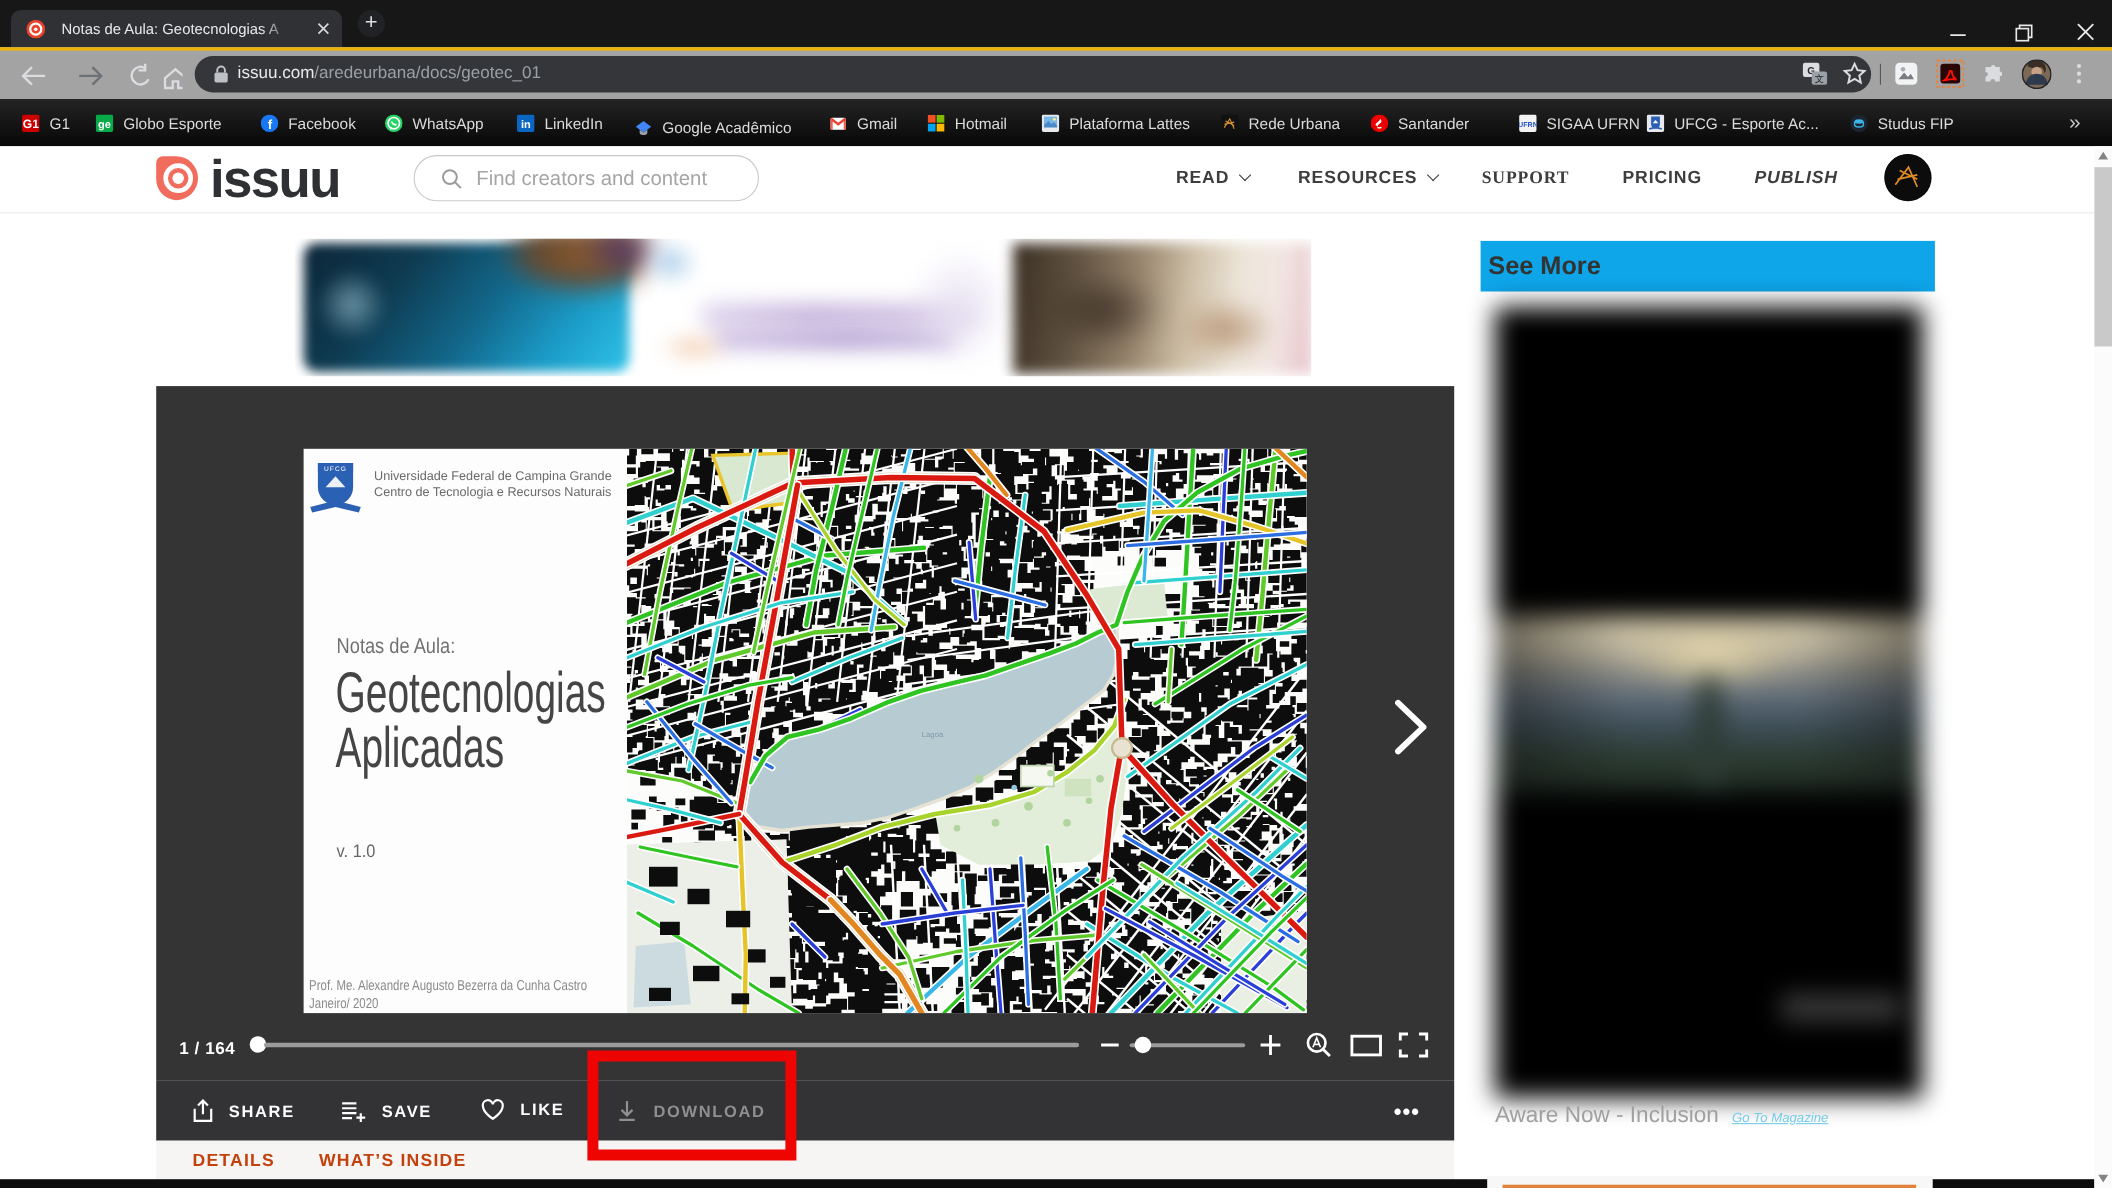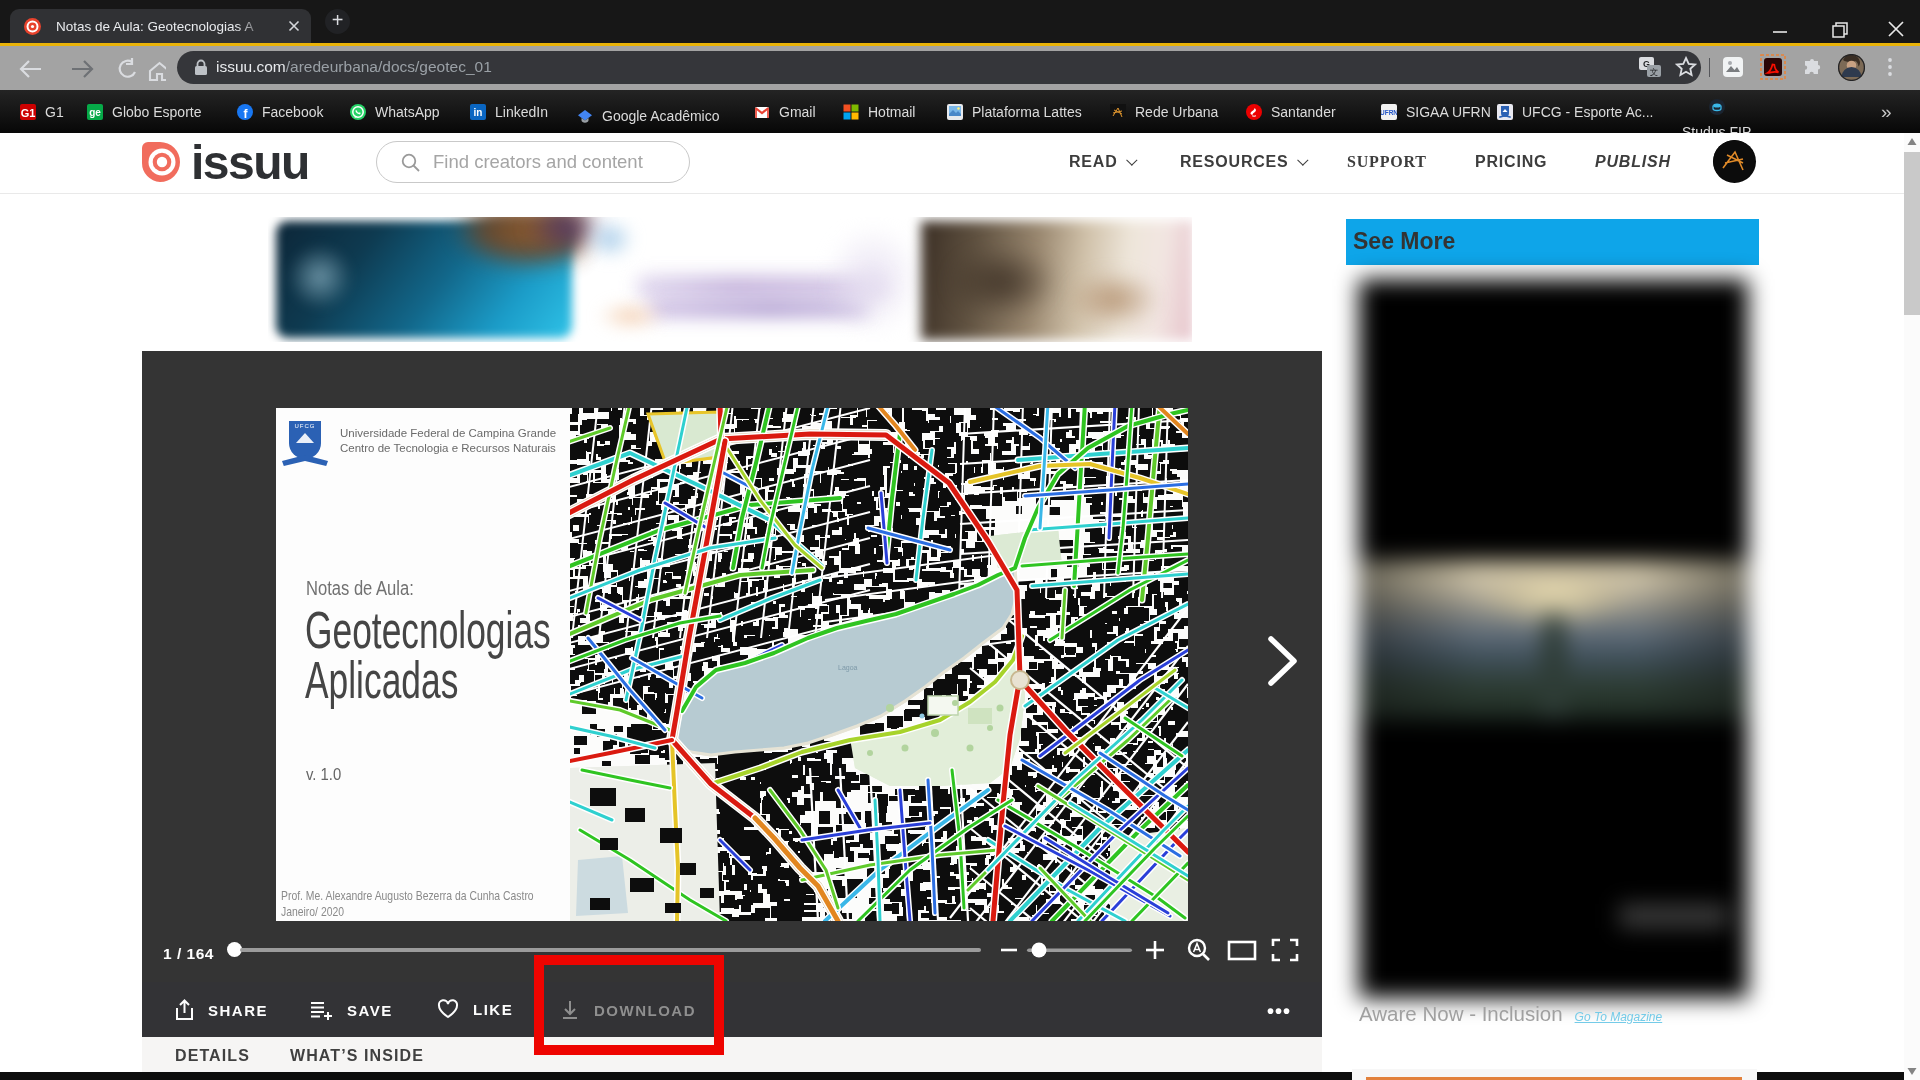--- a/index.html
+++ b/index.html
@@ -59,21 +59,21 @@
 #ctrl { left:0; top:574px; width:1180px; height:57px; color:#fff; }
 #pgnum { left:21px; top:20px; font-size:15.5px; font-weight:700; letter-spacing:.5px;}
 .track { background:#9b9b9b; height:3.5px; border-radius:2px; }
 .dotw { background:#fff; border-radius:50%; }
 
 
 #actbar { left:142px; top:982px; width:1180px; height:55px; background:#333336; }
 .act { top:17px; display:flex; align-items:center; gap:14px; color:#fdfdfd;
   font-size:15px; font-weight:700; letter-spacing:1.5px; }
 #tabs2 { left:142px; top:1037px; width:1180px; height:35px; background:#f6f5f4;
-  color:#404040; font-size:16px; font-weight:700; letter-spacing:1.1px; }
+  color:#c2410c; font-size:16px; font-weight:700; letter-spacing:1.1px; }
 #blackstrip { left:0; top:1072px; width:1904px; height:8px; background:#0d0d0d; }
 #redbox { left:534px; top:955px; width:190px; height:100px; border:10px solid #ee0400; }
 
 
 #seemore { left:1346px; top:219px; width:413px; height:46px; background:#0ea5e9;
   color:#333; font-size:23px; font-weight:700; }
 #seemore span { position:absolute; left:7px; top:9px; }
 #sidecov { left:1359px; top:279px; width:389px; height:719px; }
 #sidecov .in { position:absolute; left:0; top:0; width:389px; height:719px;
   filter:blur(11px); }
@@ -262,21 +262,21 @@
       </div>
       <div class="bk abs" style="left:1497px;">
         <span class="fv"><svg width="16" height="16" viewBox="0 0 16 16">
             <rect width="16" height="16" rx="2" fill="#e8e8f0"></rect>
             <path d="M4 2h8v7a4 4 0 0 1-8 0z" fill="#2b61b4"></path>
             <path d="M5.5 8l2.5-3 2.5 3z" fill="#fff"></path>
             <path d="M2 12.5l6-1.7 6 1.7-.5 1.5-5.5-1.5-5.5 1.5z" fill="#2b61b4"></path>
           </svg></span>
         <span>UFCG - Esporte Ac...</span>
       </div>
-      <div class="bk abs" style="left:1682px;flex-direction:column;">
+      <div class="bk abs" style="left:1682px;">
         <span class="fv"><svg width="16" height="16" viewBox="0 0 16 16">
             <circle cx="8" cy="8" r="8" fill="#1b2430"></circle>
             <ellipse cx="8" cy="6.5" rx="4" ry="2" fill="#3ab7e8"></ellipse>
             <path d="M4 6.5v3c0 1.1 1.8 2 4 2s4-.9 4-2v-3" fill="none" stroke="#3ab7e8" stroke-width="1.3"></path>
           </svg></span>
         <span>Studus FIP</span>
       </div>
       <div class="bk abs" style="left:1881px;color:#c8c8c8;font-size:19px;">»</div>
     </div>
 

